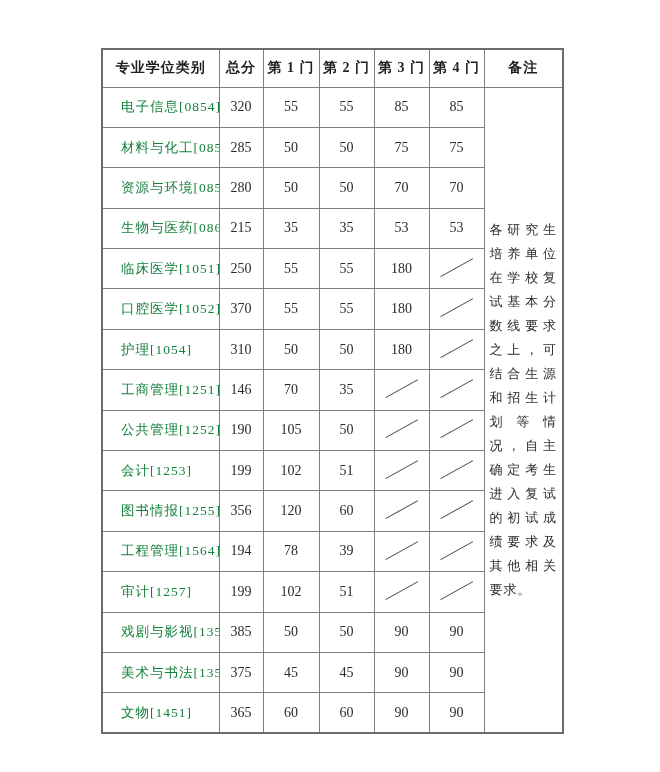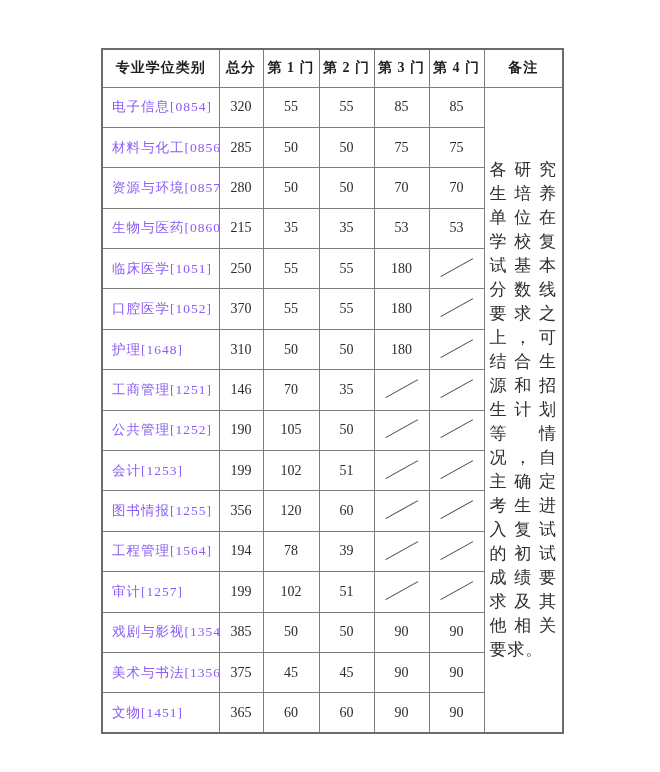--- a/index.html
+++ b/index.html
@@ -40,35 +40,35 @@
   th.hdr {
     font-weight: bold;
     font-size: 14px;
     color: #1f1f1f;
     text-align: center;
     letter-spacing: 1px;
     white-space: nowrap;
   }
   td.cat {
     text-align: left;
-    padding-left: 9px;
+    padding-left: 18px;
     font-size: 13.5px;
-    color: #8b5cf6;
+    color: #15803d;
     letter-spacing: 1px;
     white-space: nowrap;
   }
   td.num {
     text-align: center;
     font-size: 14px;
     color: #2b2b2b;
   }
   td.remark {
     vertical-align: middle;
     padding: 0 5px;
-    font-size: 17px;
+    font-size: 13px;
     line-height: 24px;
     letter-spacing: 0.9px;
     color: #2e2e2e;
     text-align: justify;
     text-justify: inter-ideograph;
   }
   .slash {
     display: inline-block;
     position: relative;
     width: 32px;
@@ -157,21 +157,21 @@
           </tr>
           <tr>
             <td class="cat">口腔医学[1052]</td>
             <td class="num">370</td>
             <td class="num">55</td>
             <td class="num">55</td>
             <td class="num">180</td>
             <td class="num"><span class="slash"></span></td>
           </tr>
           <tr>
-            <td class="cat">护理[1648]</td>
+            <td class="cat">护理[1054]</td>
             <td class="num">310</td>
             <td class="num">50</td>
             <td class="num">50</td>
             <td class="num">180</td>
             <td class="num"><span class="slash"></span></td>
           </tr>
           <tr>
             <td class="cat">工商管理[1251]</td>
             <td class="num">146</td>
             <td class="num">70</td>

